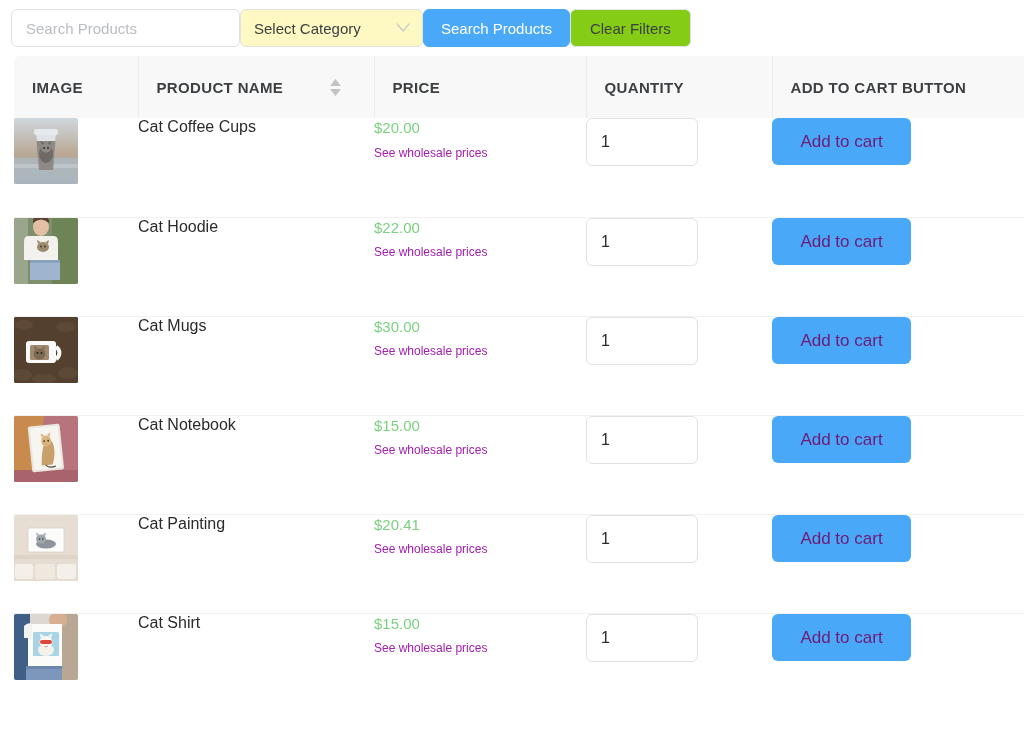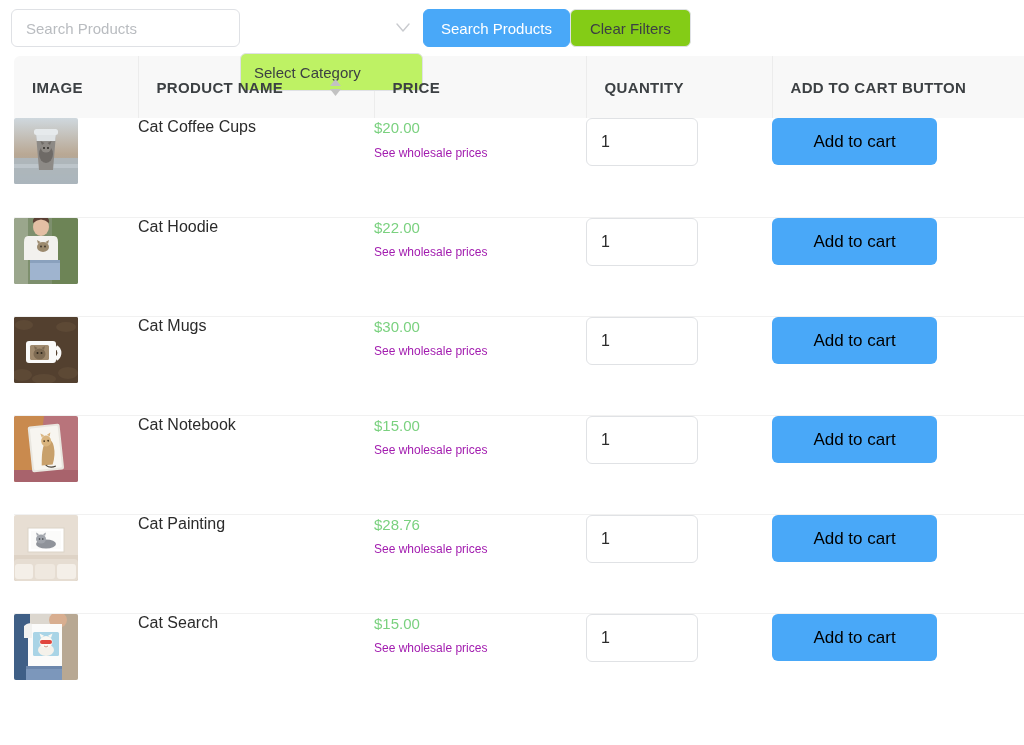--- a/index.html
+++ b/index.html
@@ -36,30 +36,29 @@
   .select-wrap {
     position: relative;
     width: 183px;
     height: 38px;
   }
   .category-select {
     width: 100%;
     height: 100%;
     border: 1px solid #dfe1e5;
     border-radius: 6px;
-    background: #bef264;
+    background: #fef9c3;
     padding: 0 32px 0 13px;
     font-family: "Liberation Sans", sans-serif;
     font-size: 15px;
     color: #3c4043;
     appearance: none;
     -webkit-appearance: none;
     outline: none;
     cursor: pointer;
-    margin-top: 44px;
   }
   .chevron {
     position: absolute;
     right: 13px;
     top: 50%;
     transform: translateY(-50%);
     pointer-events: none;
     line-height: 0;
   }
 
@@ -177,26 +176,26 @@
     background: #fff;
     font-family: "Liberation Sans", sans-serif;
     font-size: 16px;
     color: #2b2b2b;
     padding: 0 14px;
     outline: none;
   }
 
   .cell-cart { padding: 18px 0 0 18px; }
   .add-cart-btn {
-    width: 165px;
+    width: 139px;
     height: 47px;
     background: #49a8f8;
     border: none;
     border-radius: 6px;
-    color: #000000;
+    color: #701a75;
     font-family: "Liberation Sans", sans-serif;
     font-size: 17px;
     cursor: pointer;
     line-height: 1;
   }
 </style>
 </head>
 <body>
 
 <div class="filter-bar">
@@ -429,21 +428,21 @@
                 <path d="M31 21 l1 -3.5 l-3 1.8 z" fill="#a0a4ab"></path>
      <circle cx="25.5" cy="24" r="0.8" fill="#33363a"></circle>
                 <circle cx="28.8" cy="24" r="0.8" fill="#33363a"></circle>
      </svg>
             </span>
     </td>
     <td class="cell-name">
       <a class="product-link">Cat Painting</a>
     </td>
     <td class="cell-price">
-      <span class="price">$28.76</span>
+      <span class="price">$20.41</span>
       <span class="wholesale">See wholesale prices</span>
     </td>
     <td class="cell-qty">
       <input class="qty-input" type="text" value="1" style="">
     </td>
     <td class="cell-cart">
       <button class="add-cart-btn">Add to cart</button>
     </td>
         </tr>
         <tr>
@@ -462,21 +461,21 @@
      <ellipse cx="32" cy="36" rx="8" ry="6" fill="#f4f1ea"></ellipse>
      <ellipse cx="32" cy="28" rx="6.5" ry="6" fill="#fbf8f2"></ellipse>
      <path d="M27 24 l-1.5 -4.5 l4.5 2.2 z" fill="#fbf8f2"></path>
                 <path d="M37 24 l1.5 -4.5 l-4.5 2.2 z" fill="#fbf8f2"></path>
      <rect x="26" y="26" width="12" height="4" rx="2" fill="#e0453c"></rect>
      <path d="M30 32 q2 2 4 0" stroke="#c98" stroke-width="1" fill="none"></path>
      </svg>
             </span>
     </td>
     <td class="cell-name">
-      <a class="product-link">Cat Search</a>
+      <a class="product-link">Cat Shirt</a>
     </td>
     <td class="cell-price">
       <span class="price">$15.00</span>
       <span class="wholesale">See wholesale prices</span>
     </td>
     <td class="cell-qty">
       <input class="qty-input" type="text" value="1" style="">
     </td>
     <td class="cell-cart">
       <button class="add-cart-btn">Add to cart</button>

